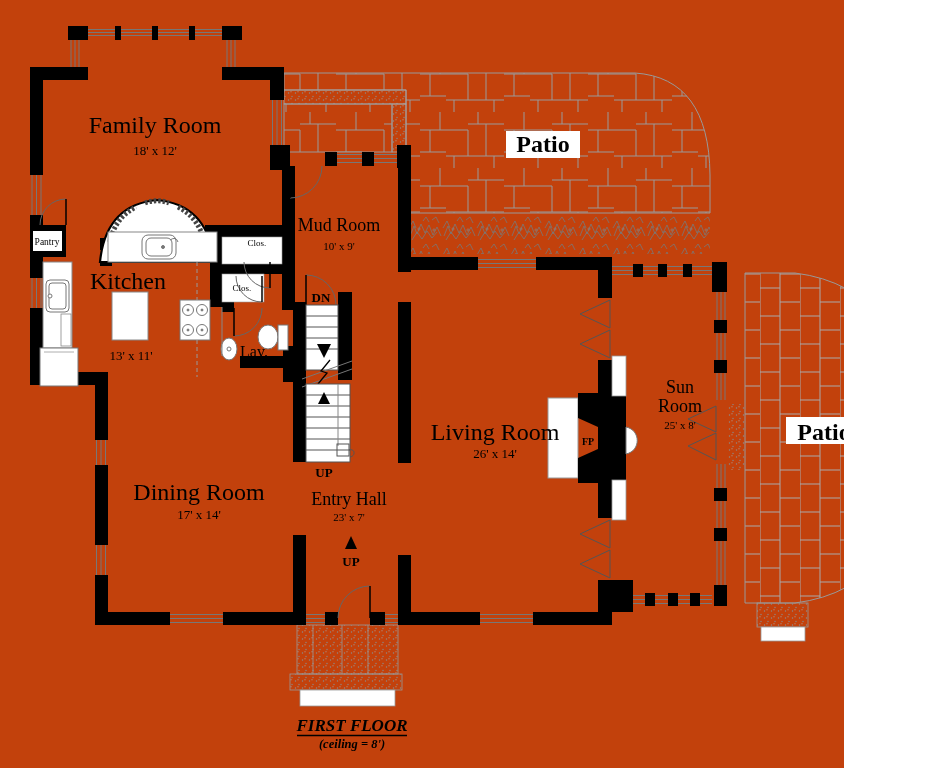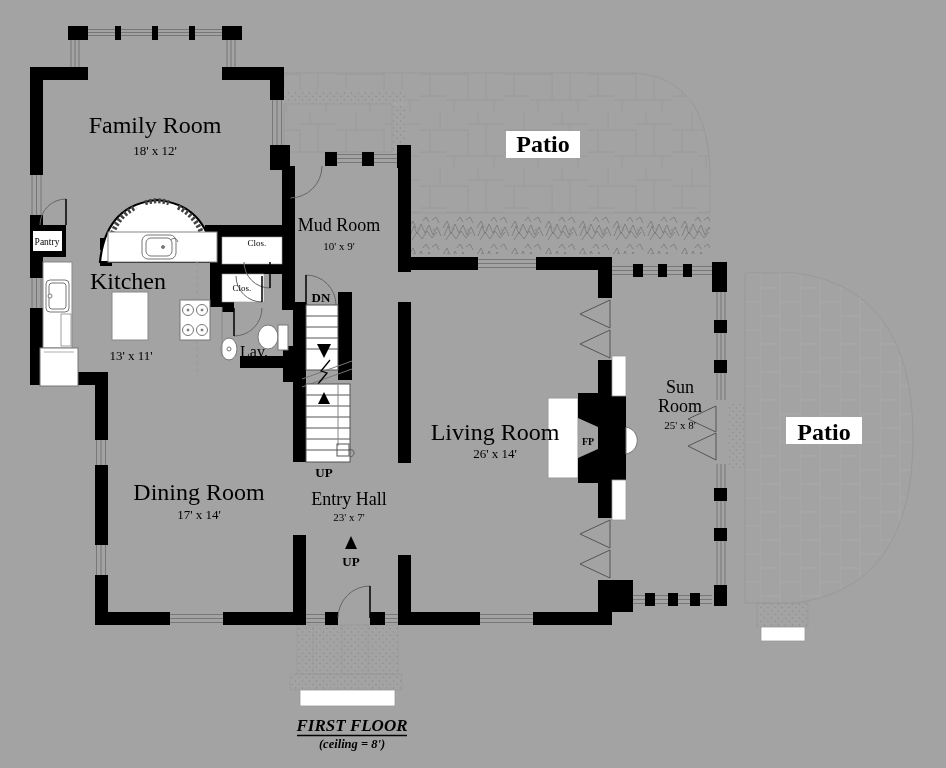--- a/index.html
+++ b/index.html
@@ -1,16 +1,16 @@
 <!DOCTYPE html>
 <html><head>
 <meta charset="utf-8">
 <style>
   html,body{margin:0;padding:0;background:#fff;}
-  .page{position:relative;width:946px;height:768px;background:#a3a3a3;overflow:hidden;
+  .page{position:relative;width:844px;height:768px;background:#c2410c;overflow:hidden;
         font-family:"Liberation Serif", serif;}
   svg text{font-family:"Liberation Serif", serif;fill:#000;text-anchor:middle;}
   .big{font-size:24px;}
   .dim{font-size:13px;}
   .mid{font-size:18px;}
   .dims{font-size:11px;}
   .patio{font-size:24px;font-weight:bold;}
   .tiny{font-size:9.5px;}
   .clos{font-size:9px;}
   .lavt{font-size:16px;}

